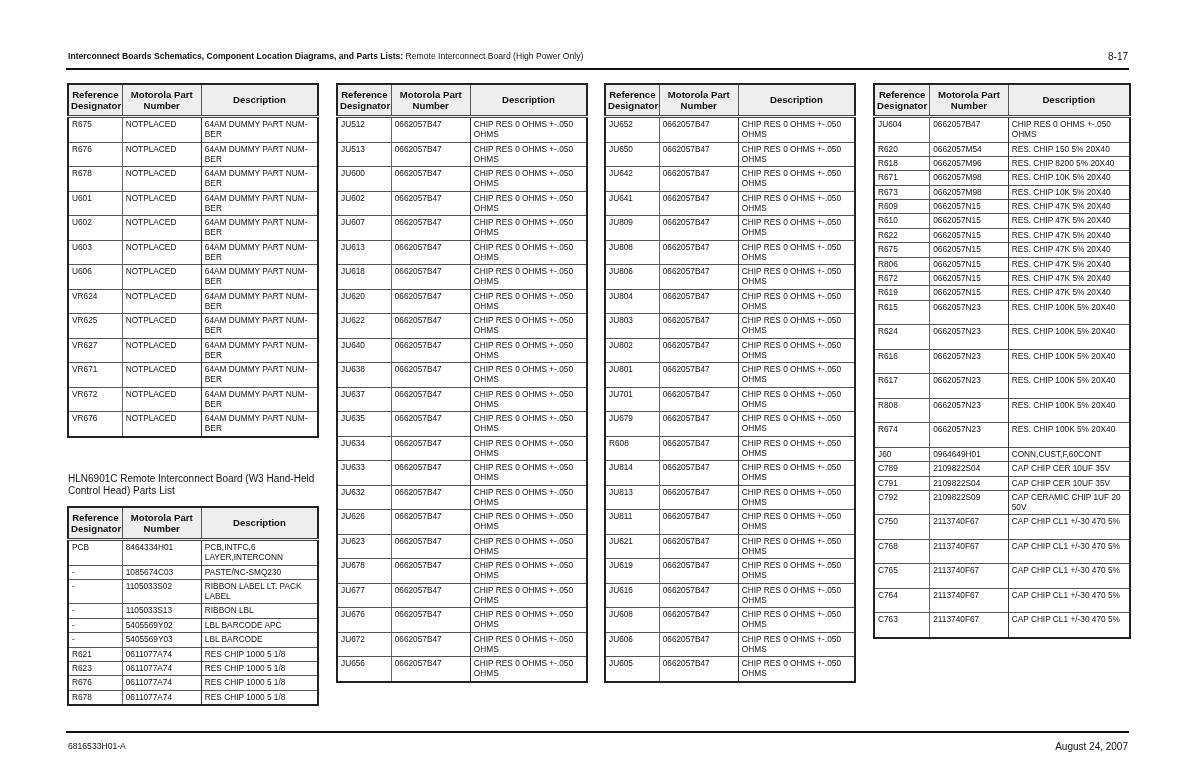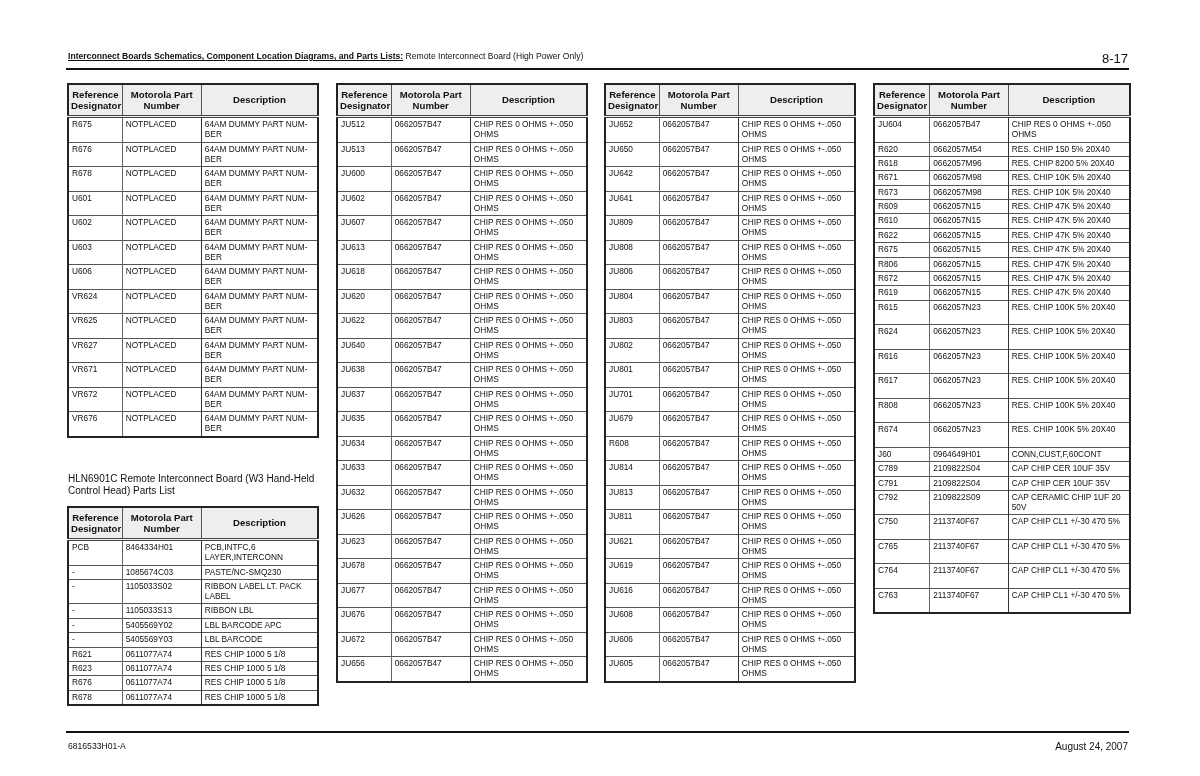--- a/index.html
+++ b/index.html
@@ -4,23 +4,23 @@
 <style>
   html, body { margin: 0; padding: 0; background: #ffffff; }
   body {
     width: 1200px; height: 776px; position: relative; overflow: hidden;
     font-family: "Liberation Sans", sans-serif; color: #111;
   }
   .header-title {
     position: absolute; left: 68px; top: 51px;
     font-size: 8.6px; color: #111; white-space: nowrap;
   }
-  .header-title b { font-weight: bold; text-decoration: underline; }
+  .header-title b { font-weight: bold; }
   .page-num {
-    position: absolute; right: 72px; top: 51px; font-size: 13px;
+    position: absolute; right: 72px; top: 51px; font-size: 10px;
   }
   .rule-top {
     position: absolute; left: 66px; width: 1063px; top: 68px; height: 2px; background: #111;
   }
   .rule-bottom {
     position: absolute; left: 66px; width: 1063px; top: 731px; height: 2px; background: #111;
   }
   .footer-left { position: absolute; left: 68px; top: 741px; font-size: 8.6px; }
   .footer-right { position: absolute; right: 72px; top: 741px; font-size: 10px; }
 
@@ -600,20 +600,25 @@
         <td class="c1">C792</td>
         <td class="c2">2109822S09</td>
         <td class="c3">CAP CERAMIC CHIP 1UF 20 50V</td>
       </tr>
       <tr class="tall">
         <td class="c1">C750</td>
         <td class="c2">2113740F67</td>
         <td class="c3">CAP CHIP CL1 +/-30 470 5%</td>
       </tr>
       <tr class="tall">
+        <td class="c1">C768</td>
+        <td class="c2">2113740F67</td>
+        <td class="c3">CAP CHIP CL1 +/-30 470 5%</td>
+      </tr>
+      <tr class="tall">
         <td class="c1">C765</td>
         <td class="c2">2113740F67</td>
         <td class="c3">CAP CHIP CL1 +/-30 470 5%</td>
       </tr>
       <tr class="tall">
         <td class="c1">C764</td>
         <td class="c2">2113740F67</td>
         <td class="c3">CAP CHIP CL1 +/-30 470 5%</td>
       </tr>
       <tr class="tall">

